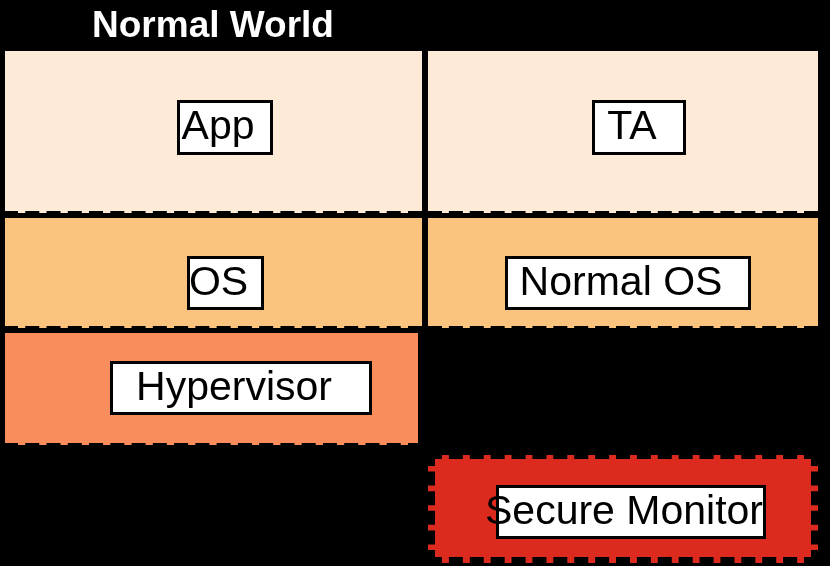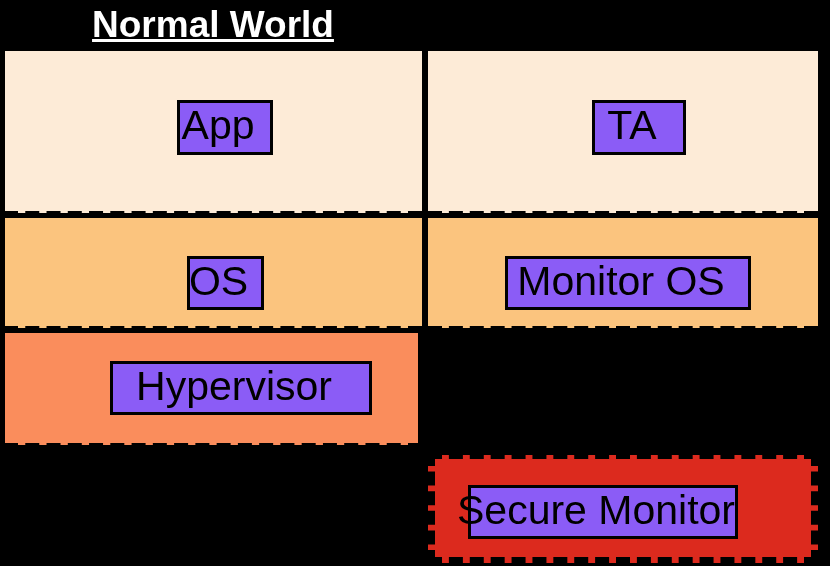--- a/index.html
+++ b/index.html
@@ -27,21 +27,20 @@
     top: 2px;
     height: 48px;
     line-height: 46px;
     color: #ffffff;
     font-weight: bold;
     font-size: 37px;
     text-align: center;
     letter-spacing: 0px;
     white-space: nowrap;
     font-family: "Liberation Sans", sans-serif;
-    text-decoration: underline;
   }
   #title-normal { left: 4px;   width: 418px; }
   #title-secure { left: 428px; width: 390px; }
 
   
   .band {
     position: absolute;
     box-sizing: border-box;
   }
 
@@ -86,39 +85,39 @@
   }
   #divider-main  { left: 422px; top: 51px;  width: 6px;  height: 277px; }
   #edge-left     { left: 0px;   top: 51px;  width: 5px;  height: 394px; }
   #edge-right    { left: 818px; top: 51px;  width: 6px;  height: 277px; }
   #edge-nw-right { left: 418px; top: 328px; width: 5px;  height: 117px; }
 
   
   .chip {
     position: absolute;
     box-sizing: border-box;
-    background: #8b5cf6;
+    background: #ffffff;
     border: 3px solid #000000;
     color: #000000;
     font-size: 41px;
     line-height: 1;
     font-family: "Liberation Sans", sans-serif;
     display: flex;
     align-items: center;
     justify-content: center;
     white-space: nowrap;
     padding: 2px 20px 6px 6px;
   }
 
   #chip-app      { left: 177px; top: 100px; width: 96px;  height: 55px; }
   #chip-os       { left: 187px; top: 256px; width: 77px;  height: 54px; }
   #chip-hyper    { left: 110px; top: 361px; width: 262px; height: 54px; }
   #chip-ta       { left: 592px; top: 100px; width: 94px;  height: 55px; }
   #chip-tos      { left: 505px; top: 256px; width: 246px; height: 54px; }
-  #chip-monitor  { left: 468px; top: 485px; width: 270px; height: 54px; }
+  #chip-monitor  { left: 496px; top: 485px; width: 270px; height: 54px; }
 </style>
 </head>
 <body>
 
 <div id="canvas">
 
   <div class="world-title" id="title-normal">Normal World</div>
 
 
   <div class="band" id="nw-app"></div>
@@ -143,17 +142,17 @@
   <div class="vrule" id="edge-nw-right"></div>
 
   <div class="chip" id="chip-app">App</div>
 
   <div class="chip" id="chip-os">OS</div>
 
   <div class="chip" id="chip-hyper">Hypervisor</div>
 
   <div class="chip" id="chip-ta">TA</div>
 
-  <div class="chip" id="chip-tos">Monitor OS</div>
+  <div class="chip" id="chip-tos">Normal OS</div>
 
   <div class="chip" id="chip-monitor">Secure Monitor</div>
 
 </div>
 
 </body></html>

